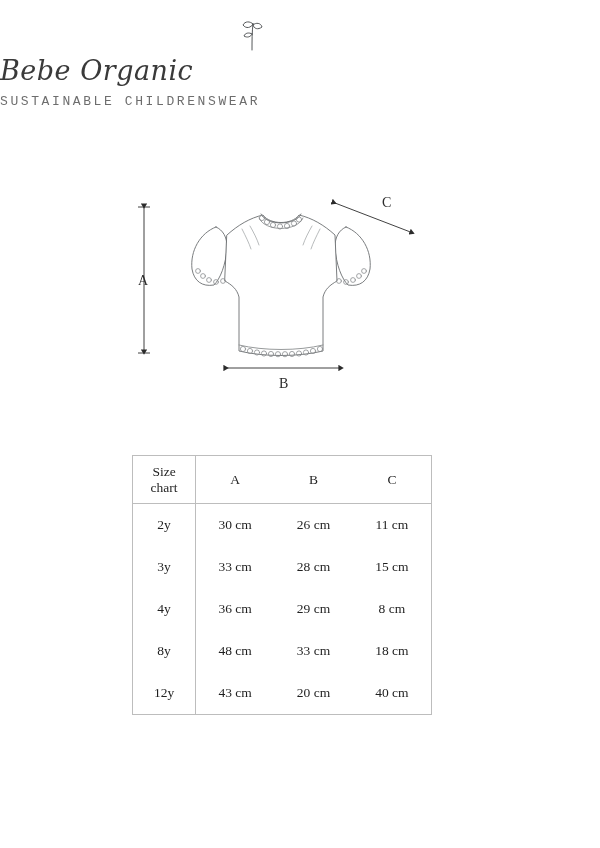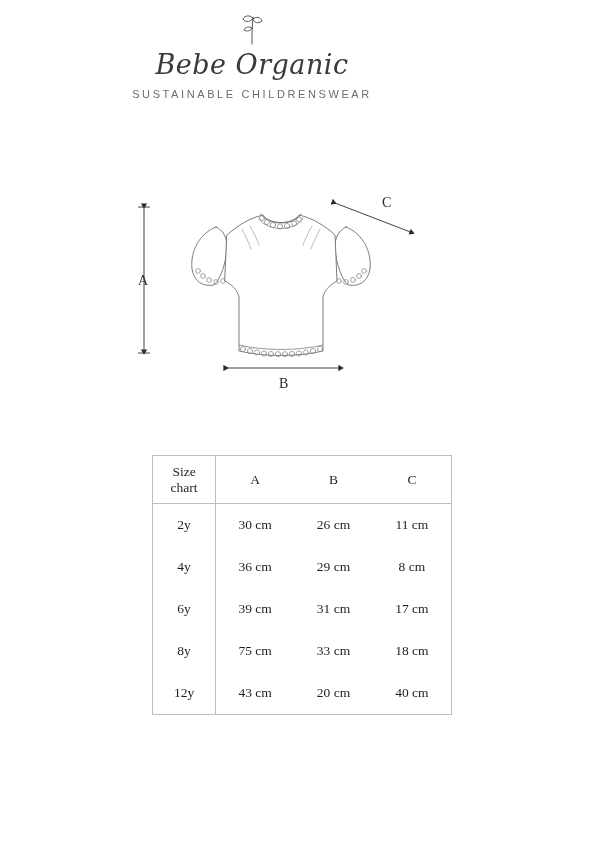--- a/index.html
+++ b/index.html
@@ -12,42 +12,42 @@
     height: 848px;
     position: relative;
     font-family: "Liberation Serif", serif;
     color: #2b2b2b;
     overflow: hidden;
   }
 
   
   .brand {
     position: absolute;
-    top: 12px;
+    top: 18px;
     left: 0;
     width: 504px;
-    text-align: center;
+    text-align: left;
   }
   .brand-mark {
     width: 40px;
     height: 34px;
     margin: 0 auto 4px auto;
   }
   .brand-name {
     font-family: "DejaVu Serif", serif;
     font-size: 27px;
     font-style: italic;
     letter-spacing: 0.5px;
     color: #3a3a3a;
     line-height: 1.1;
   }
   .brand-tagline {
     margin-top: 8px;
-    font-family: Liberation Sans, sans-serif;
-    font-size: 11px;
+    font-family: Liberation Mono, monospace;
+    font-size: 13px;
     letter-spacing: 2.6px;
     color: #6d6d6d;
   }
 
   
   .illustration {
     position: absolute;
     top: 185px;
     left: 0;
     width: 600px;
@@ -60,21 +60,21 @@
   .dim-label {
     font-family: "Liberation Serif", serif;
     font-size: 14px;
     fill: #2b2b2b;
   }
 
   
   .chart-wrap {
     position: absolute;
     top: 455px;
-    left: 152px;
+    left: 132px;
     width: 300px;
   }
   table.size-chart {
     border-collapse: collapse;
     width: 300px;
     table-layout: fixed;
   }
   table.size-chart th,
   table.size-chart td {
     text-align: center;
@@ -235,34 +235,34 @@
       </tr>
     </thead>
     <tbody>
       <tr>
         <td class="col-label">2y</td>
         <td>30 cm</td>
         <td>26 cm</td>
         <td>11 cm</td>
       </tr>
       <tr>
+        <td class="col-label">3y</td>
+        <td>33 cm</td>
+        <td>28 cm</td>
+        <td>15 cm</td>
+      </tr>
+      <tr>
         <td class="col-label">4y</td>
         <td>36 cm</td>
         <td>29 cm</td>
         <td>8 cm</td>
       </tr>
       <tr>
-        <td class="col-label">6y</td>
-        <td>39 cm</td>
-        <td>31 cm</td>
-        <td>17 cm</td>
-      </tr>
-      <tr>
         <td class="col-label">8y</td>
-        <td>75 cm</td>
+        <td>48 cm</td>
         <td>33 cm</td>
         <td>18 cm</td>
       </tr>
       <tr>
         <td class="col-label">12y</td>
         <td>43 cm</td>
         <td>20 cm</td>
         <td>40 cm</td>
       </tr>
     </tbody>

